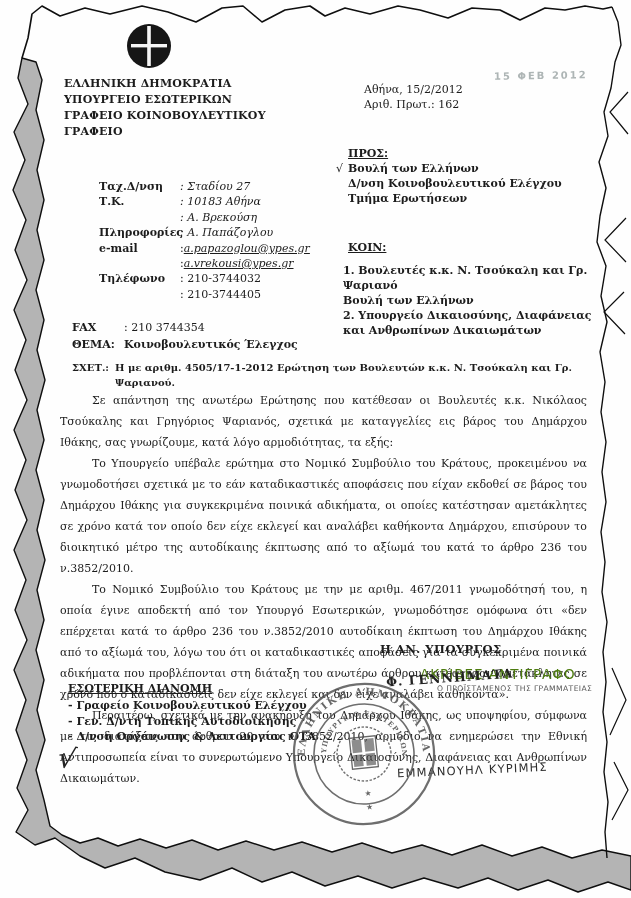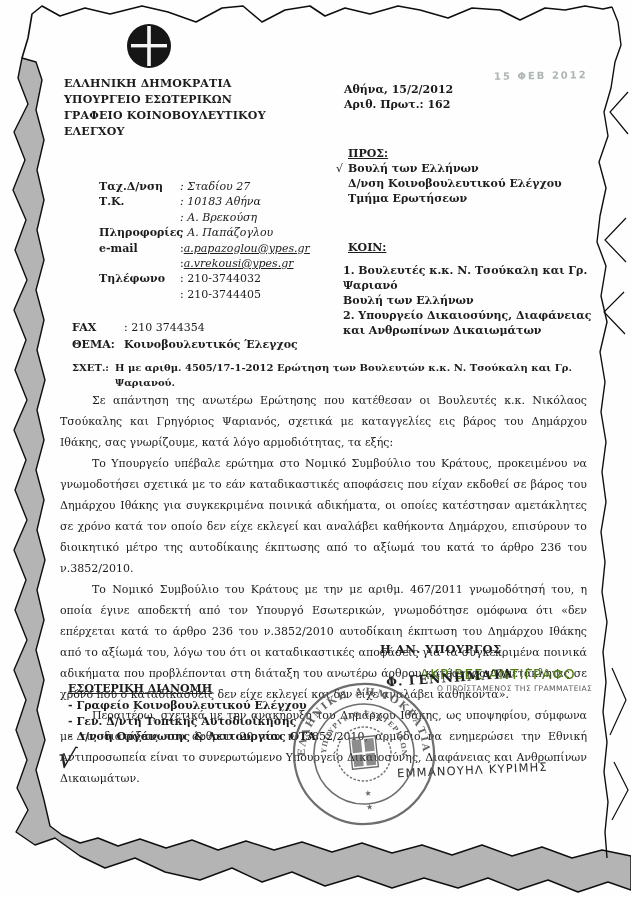--- a/index.html
+++ b/index.html
@@ -15,21 +15,21 @@
 
   
   #frame{position:absolute;left:0;top:0;z-index:6;pointer-events:none;}
   
   .content{position:absolute;left:0;top:0;width:631px;height:898px;z-index:2;}
 
   .emblem{left:125px;top:21px;width:48px;height:48px;}
 
   .agency{left:64px;top:76px;font-size:11px;line-height:16px;font-weight:bold;letter-spacing:.2px;}
 
-  .dateblock{left:344px;top:82px;font-size:11px;line-height:15px;font-weight:bold;}
+  .dateblock{left:364px;top:82px;font-size:11px;line-height:15px;font-weight:normal;}
 
   .received{left:494px;top:70px;font-size:10px;font-weight:bold;letter-spacing:2px;
             color:#9aa3a3;opacity:.8;transform:rotate(-1deg);}
 
   .toblock{left:337px;top:146px;font-size:11px;line-height:15px;font-weight:bold;}
   .toblock .label{margin-left:11px;}
   .toblock .line{margin-left:11px;position:relative;}
   .toblock .check{position:absolute;left:-12px;top:0;font-weight:400;}
 
   .contact{left:67px;top:179px;font-size:11px;line-height:15.4px;margin-left:32px;}
@@ -77,21 +77,21 @@
     <svg class="abs emblem" viewBox="0 0 48 48">
       <circle cx="24" cy="25" r="22" fill="#161616"></circle>
       <rect x="22.2" y="5" width="3.6" height="40" fill="#f5f5f5"></rect>
       <rect x="6" y="23" width="36" height="3.4" fill="#f5f5f5"></rect>
     </svg>
 
     <div class="abs agency">
       <div>ΕΛΛΗΝΙΚΗ ΔΗΜΟΚΡΑΤΙΑ</div>
       <div>ΥΠΟΥΡΓΕΙΟ ΕΣΩΤΕΡΙΚΩΝ</div>
       <div>ΓΡΑΦΕΙΟ ΚΟΙΝΟΒΟΥΛΕΥΤΙΚΟΥ</div>
-      <div>ΕΛΕΓΧΟΥ</div>
+      <div>ΓΡΑΦΕΙΟ</div>
     </div>
 
     <div class="abs dateblock">
       <div>Αθήνα,  15/2/2012</div>
       <div>Αριθ. Πρωτ.: 162</div>
     </div>
 
     <div class="abs received sans">15 ΦΕΒ 2012</div>
 
     <div class="abs toblock">

